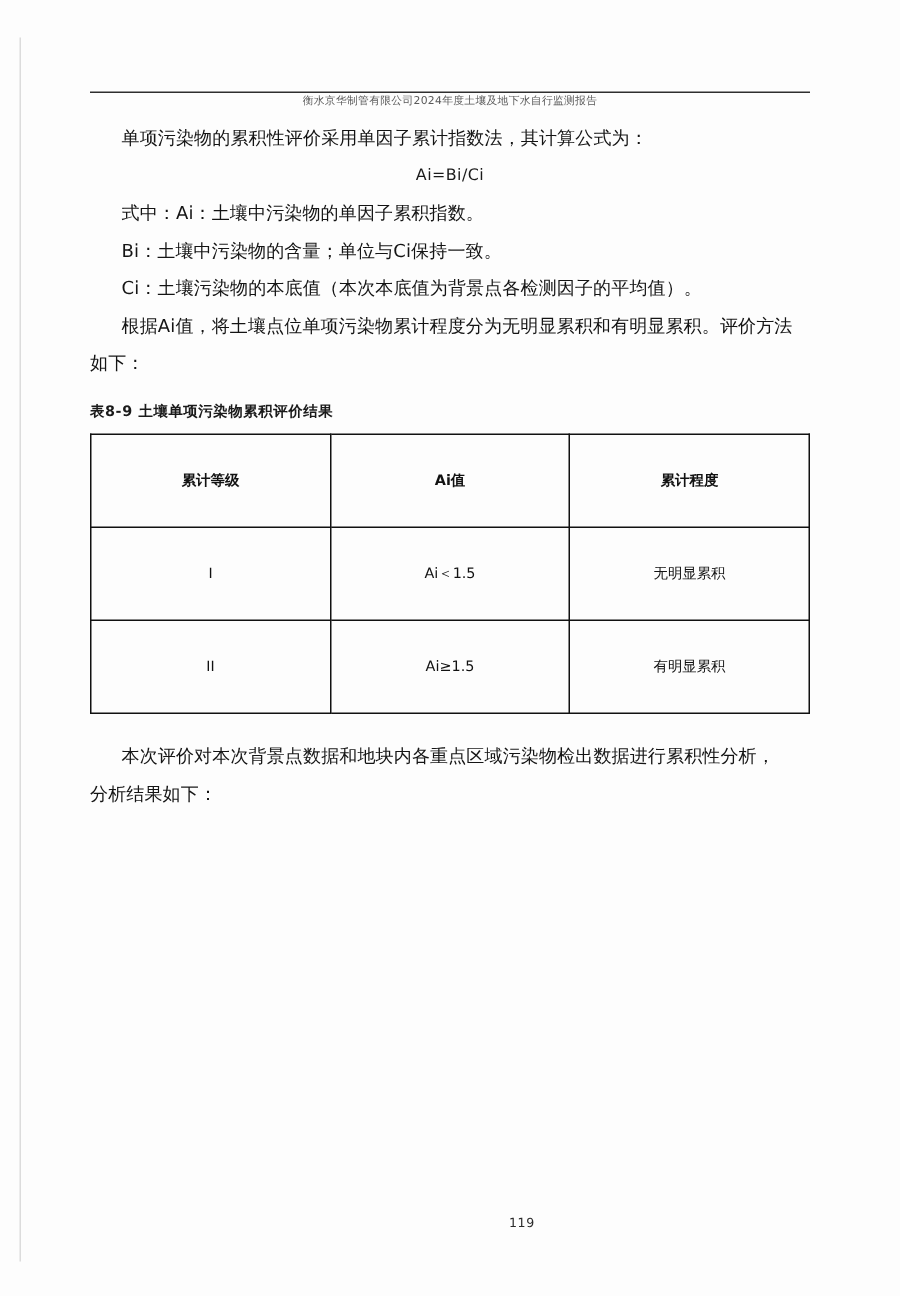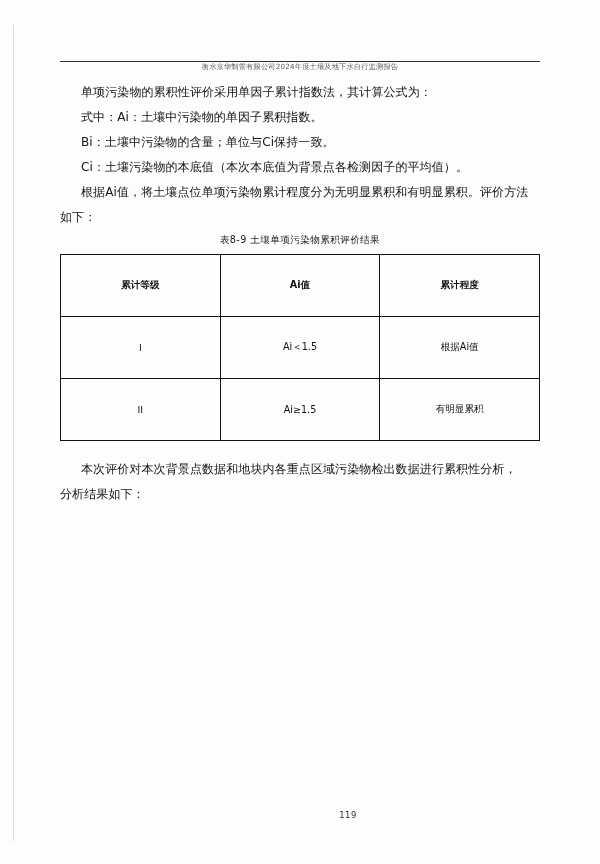--- a/index.html
+++ b/index.html
@@ -70,23 +70,24 @@
     font-size: 10.6px;
     line-height: 25px;
     text-align: center;
     letter-spacing: 0.3px;
   }
   .hang {
     padding-left: 21px;
     text-indent: 0;
   }
   .table-caption {
-    text-align: center;
+    margin-top: 10px;
+    text-align: left;
     font-size: 9.6px;
-    font-weight: normal;
+    font-weight: bold;
     letter-spacing: 0.4px;
     line-height: 20px;
   }
   table.data {
     margin-top: 4px;
     border-collapse: collapse;
     width: 480px;
     table-layout: fixed;
   }
   table.data th, table.data td {
@@ -125,20 +126,21 @@
 
   <div class="binding-line"></div>
 
   <div class="header">衡水京华制管有限公司2024年度土壤及地下水自行监测报告</div>
   <div class="header-rule"></div>
 
   <div class="content">
 
     <p class="indent2">单项污染物的累积性评价采用单因子累计指数法，其计算公式为：</p>
 
+    <div class="formula">Ai=Bi/Ci</div>
 
     <p class="indent2">式中：Ai：土壤中污染物的单因子累积指数。</p>
     <p class="hang">Bi：土壤中污染物的含量；单位与Ci保持一致。</p>
     <p class="hang">Ci：土壤污染物的本底值（本次本底值为背景点各检测因子的平均值）。</p>
 
     <p class="indent2">根据Ai值，将土壤点位单项污染物累计程度分为无明显累积和有明显累积。评价方法如下：</p>
 
     <div class="table-caption">表8-9  土壤单项污染物累积评价结果</div>
 
     <table class="data">
@@ -146,21 +148,21 @@
         <tr>
           <th>累计等级</th>
           <th>Ai值</th>
           <th>累计程度</th>
         </tr>
       </thead>
       <tbody>
         <tr>
           <td class="roman">I</td>
           <td>Ai＜1.5</td>
-          <td>根据Ai值</td>
+          <td>无明显累积</td>
         </tr>
         <tr>
           <td class="roman">II</td>
           <td>Ai≥1.5</td>
           <td>有明显累积</td>
         </tr>
       </tbody>
     </table>
 
     <p class="indent2 after-table">本次评价对本次背景点数据和地块内各重点区域污染物检出数据进行累积性分析，</p>

